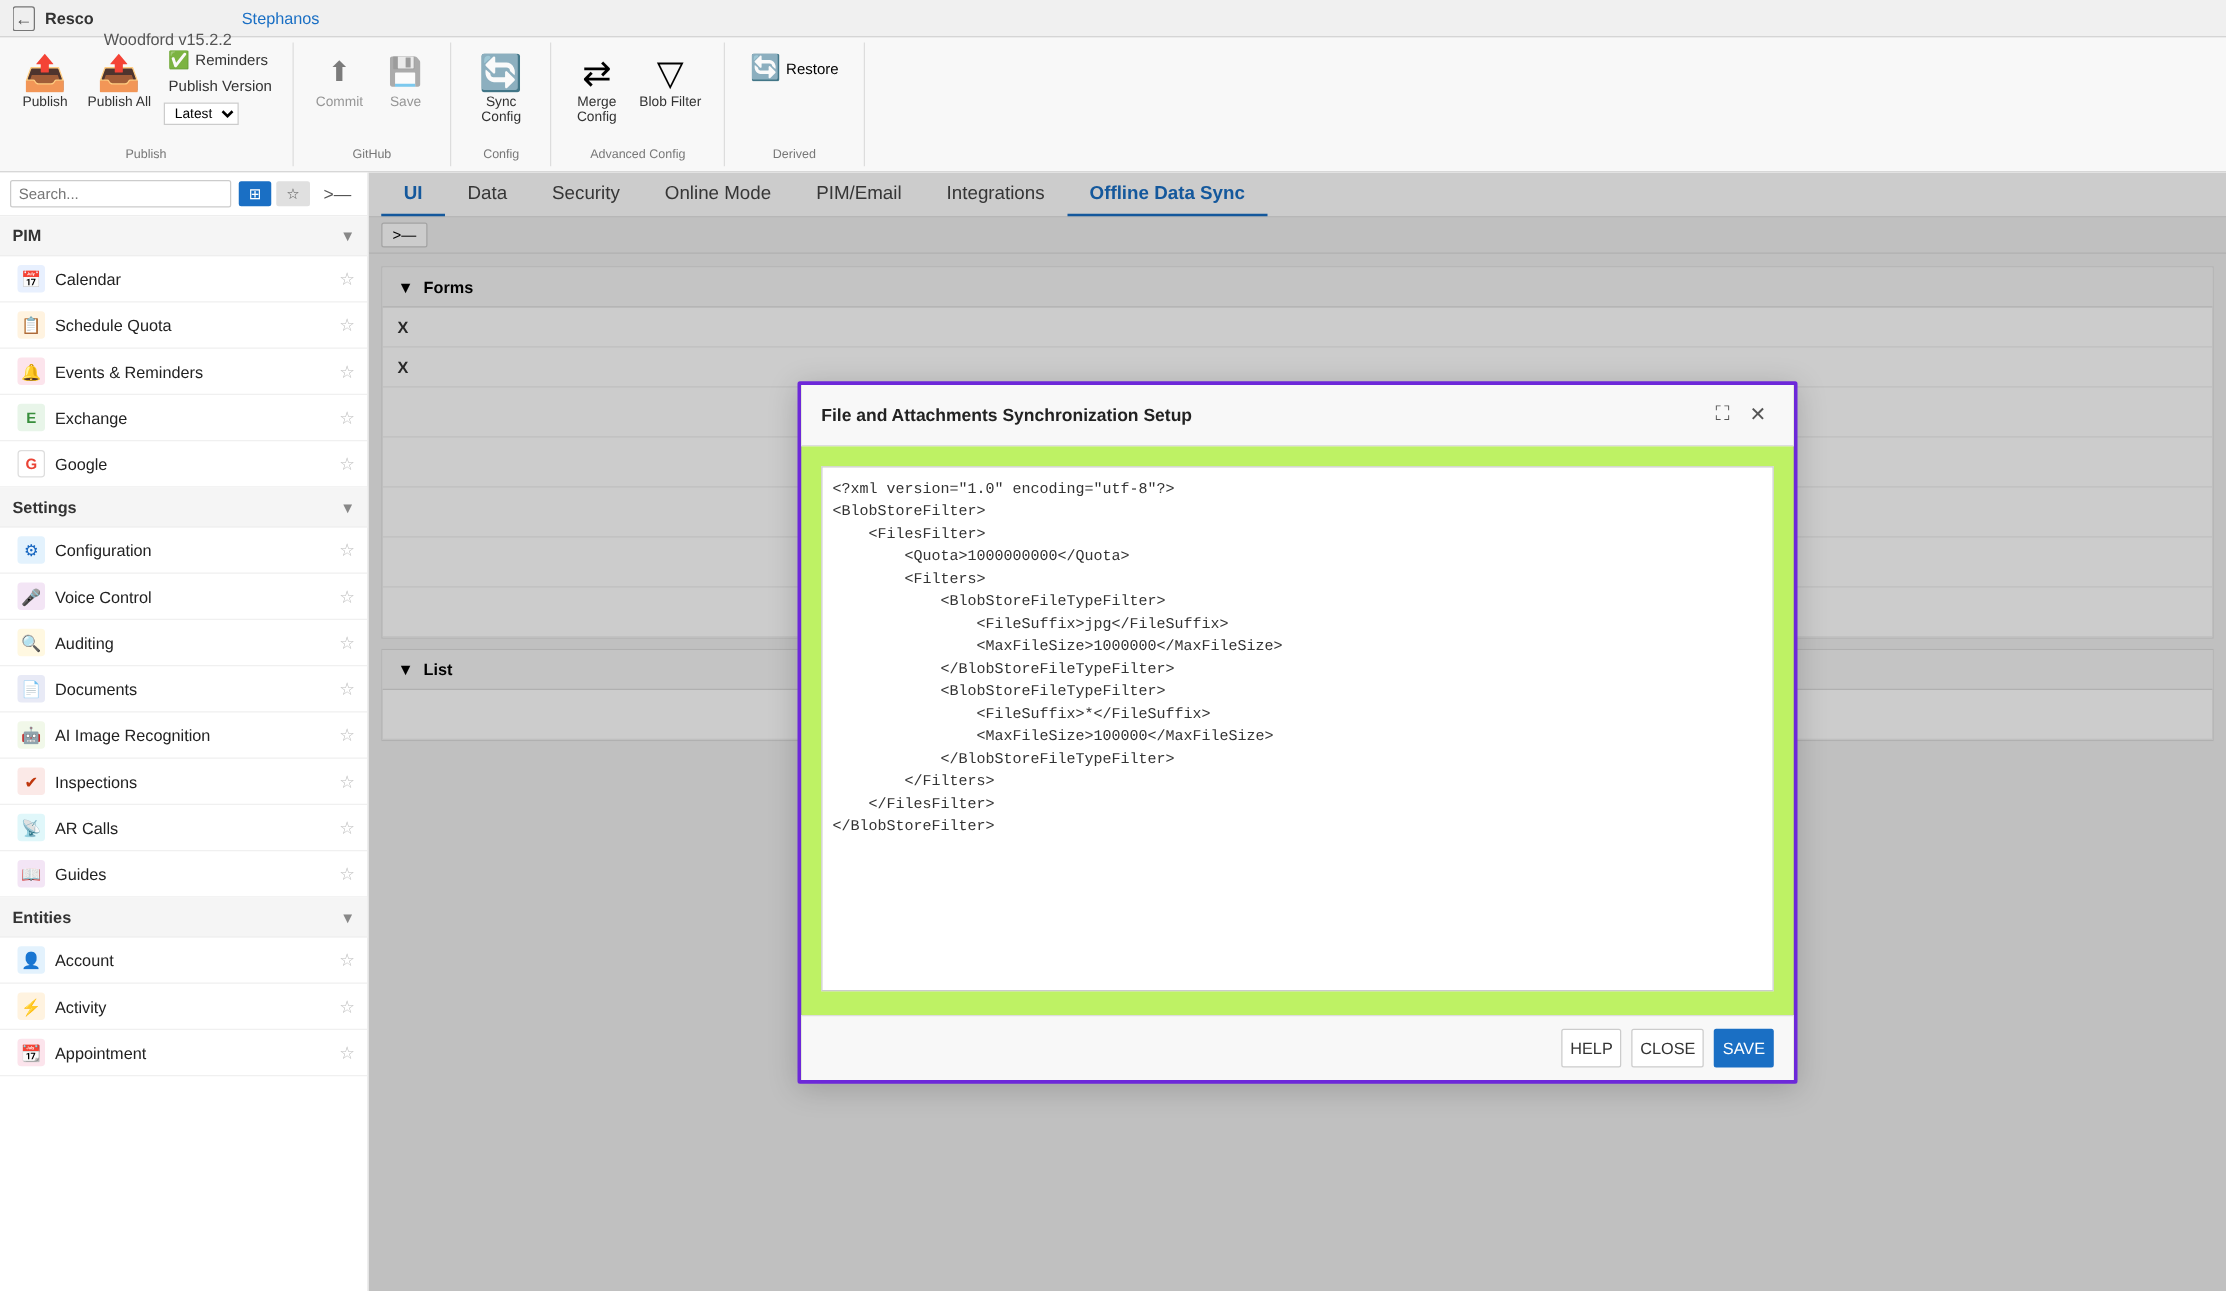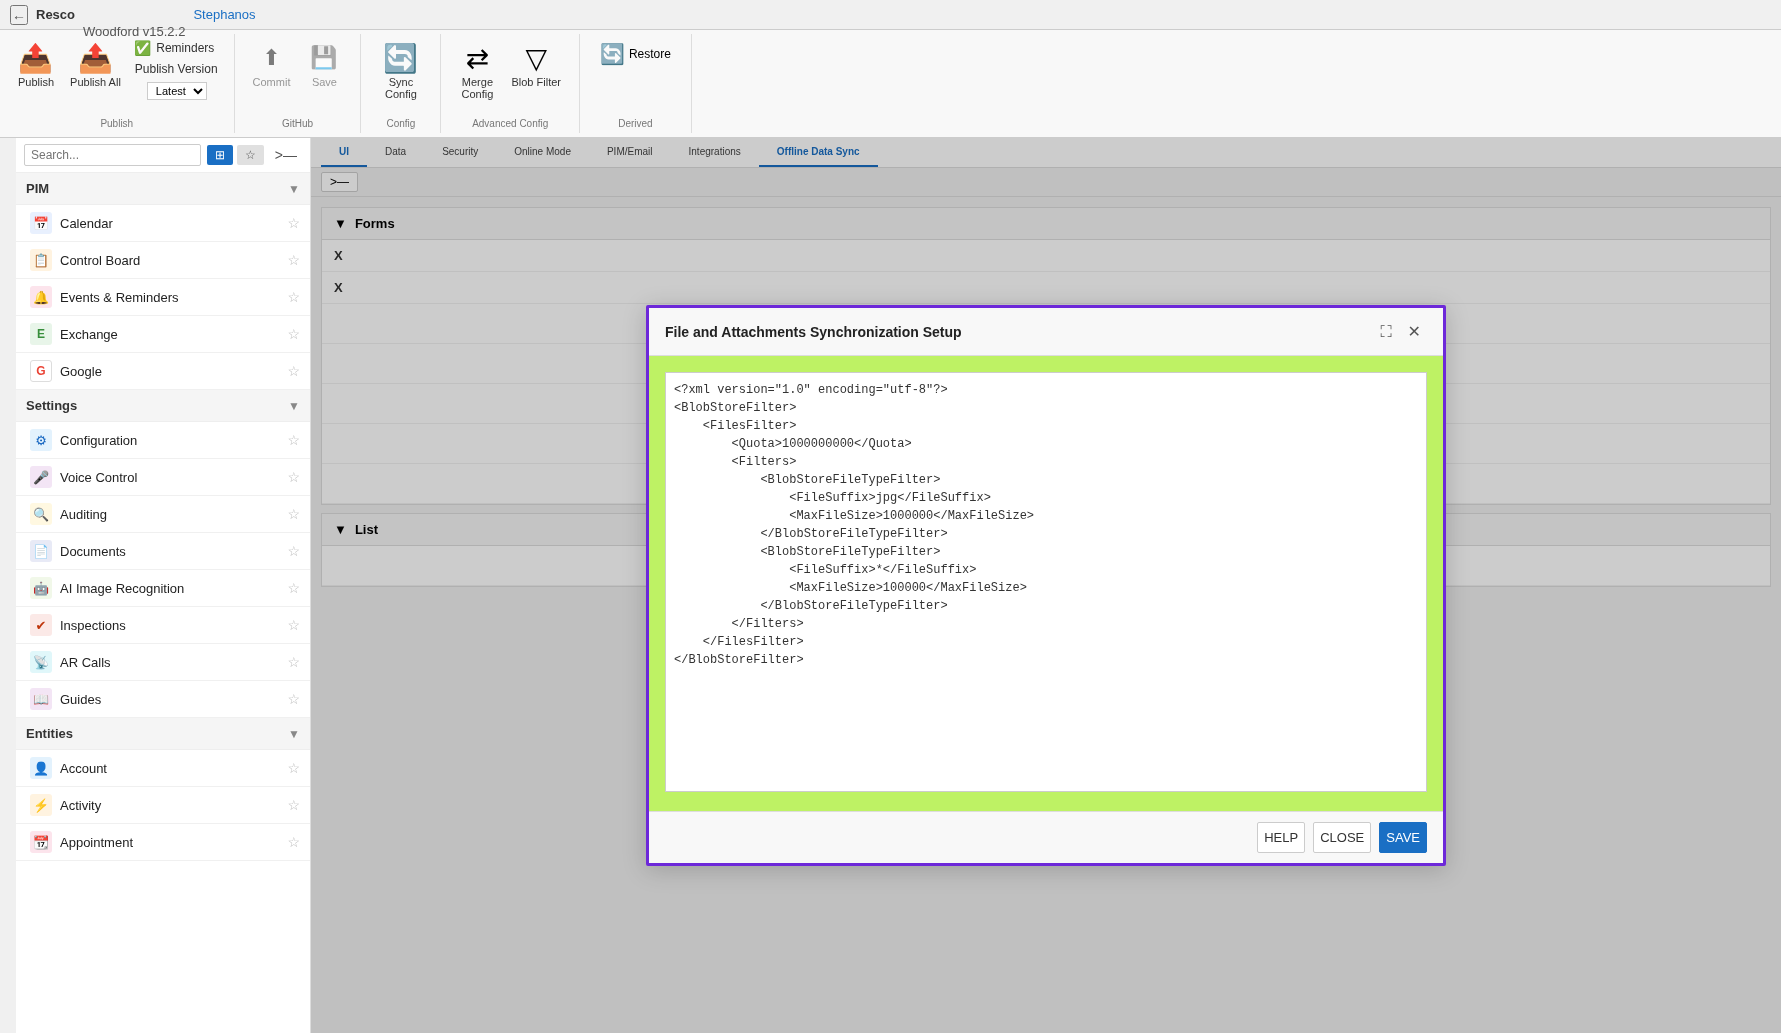--- a/index.html
+++ b/index.html
@@ -67,35 +67,34 @@
     .ribbon-side {
       display: flex; flex-direction: column; gap: 2px; justify-content: center;
     }
     .ribbon-side-item {
       display: flex; align-items: center; gap: 4px; cursor: pointer;
       font-size: 12px; color: #333; padding: 2px 4px;
       border-radius: 2px;
     }
     .ribbon-side-item .check-icon { color: #4caf50; font-size: 14px; }
     .publish-version-row {
-      display: flex; align-items: flex-start; gap: 4px; margin-top: 2px; margin-left: 16px;
+      display: flex; align-items: flex-start; gap: 4px; margin-top: 2px;
     }
     .publish-version-select {
       font-size: 11px; border: 1px solid #ccc; padding: 1px 4px; background: white;
     }
     .ribbon-restore {
       display: flex; align-items: center; gap: 4px; font-size: 12px; cursor: pointer;
       padding: 4px 8px; border-radius: 3px;
     }
 
     
     .main-layout {
       display: flex;
       height: calc(1033px - 30px - 108px);
-      margin-left: 16px;
     }
 
     
     .sidebar {
       width: 295px;
       background: white;
       border-right: 1px solid #ddd;
       display: flex;
       flex-direction: column;
       overflow: hidden;
@@ -154,21 +153,21 @@
     }
     .content-header {
       display: flex; align-items: center; justify-content: space-between;
       background: white; border-bottom: 1px solid #ddd; padding: 8px 16px;
     }
     .content-title { font-size: 14px; font-weight: 600; color: #222; }
     .tabs-row {
       display: flex; background: white; border-bottom: 1px solid #ddd; padding: 0 10px;
     }
     .tab {
-      padding: 8px 18px; font-size: 10px; cursor: pointer; border-bottom: 2px solid transparent;
+      padding: 8px 18px; font-size: 15px; cursor: pointer; border-bottom: 2px solid transparent;
       color: #444; white-space: nowrap;
     }
     .tab.active { border-bottom: 2px solid #1a6fc4; color: #1a6fc4; font-weight: 600; }
     .content-toolbar {
       background: #f0f0f0; padding: 4px 10px; display: flex; align-items: center;
       border-bottom: 1px solid #ddd;
     }
     .content-toolbar-btn {
       border: 1px solid #ccc; background: white; padding: 2px 8px; font-size: 12px; cursor: pointer; border-radius: 2px;
     }
@@ -367,21 +366,21 @@
       <div class="sidebar-item">
         <div class="sidebar-item-left">
           <div class="sidebar-item-icon icon-calendar">📅</div>
           <span class="sidebar-item-label">Calendar</span>
         </div>
         <span class="sidebar-item-star">☆</span>
       </div>
       <div class="sidebar-item">
         <div class="sidebar-item-left">
           <div class="sidebar-item-icon icon-schedule">📋</div>
-          <span class="sidebar-item-label">Control Board</span>
+          <span class="sidebar-item-label">Schedule Quota</span>
         </div>
         <span class="sidebar-item-star">☆</span>
       </div>
       <div class="sidebar-item">
         <div class="sidebar-item-left">
           <div class="sidebar-item-icon icon-events">🔔</div>
           <span class="sidebar-item-label">Events &amp; Reminders</span>
         </div>
         <span class="sidebar-item-star">☆</span>
       </div>

